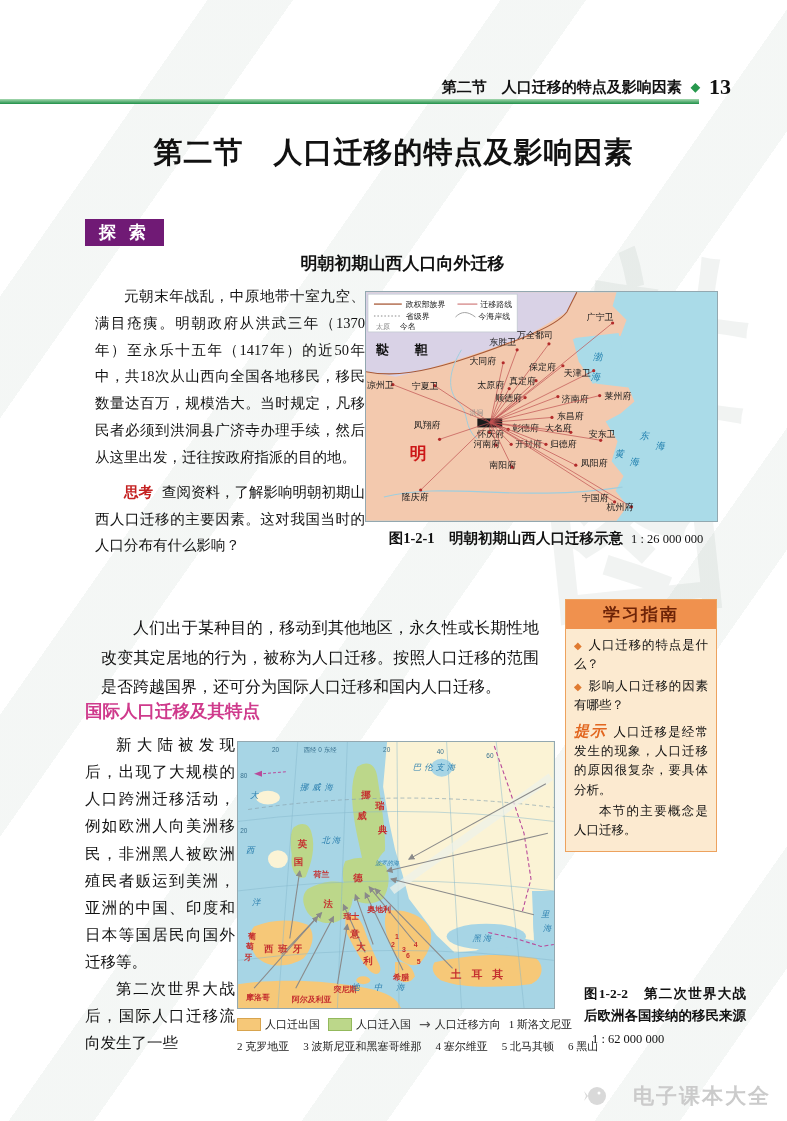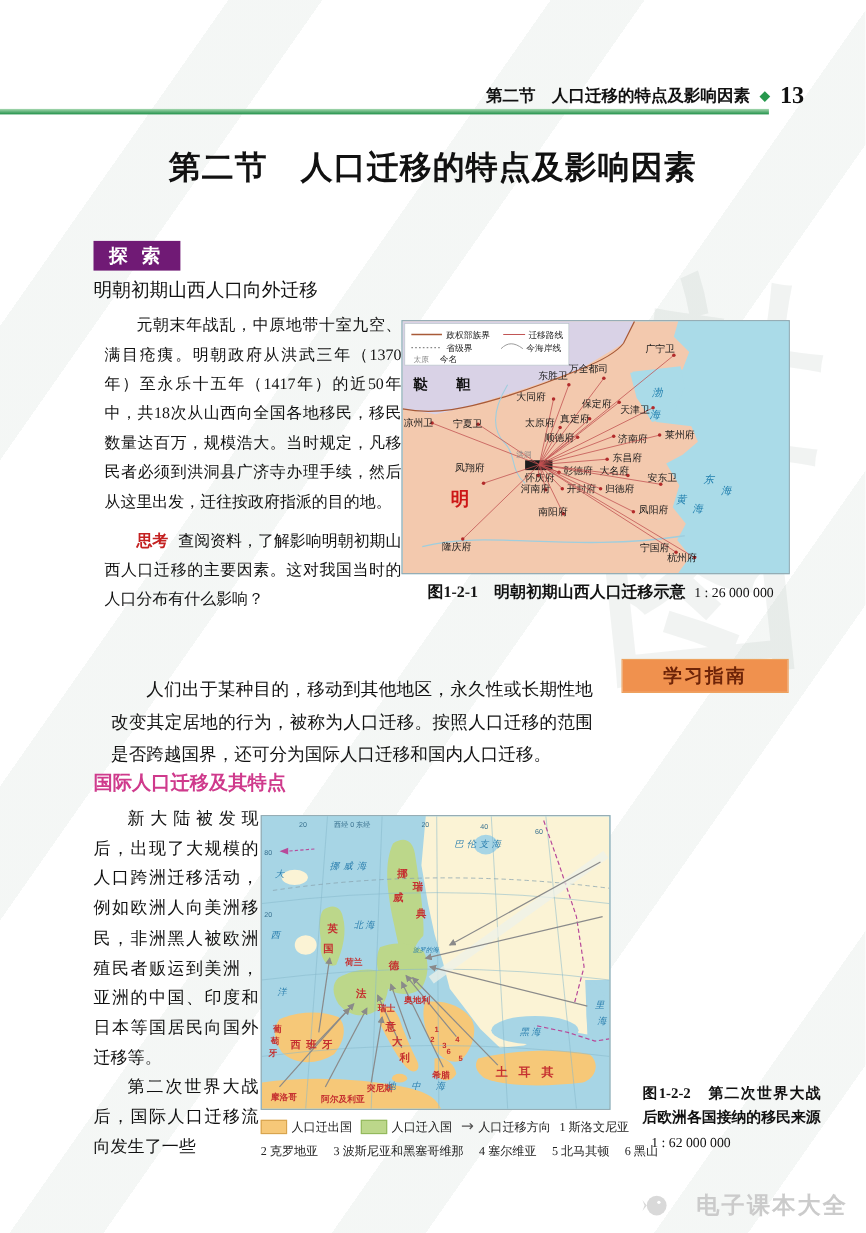--- a/index.html
+++ b/index.html
@@ -16,22 +16,22 @@
   .diamond{color:#27984d;font-size:12px;}
   .pageno{font-family:"Liberation Serif",serif;font-size:22px;font-weight:bold;}
   .rule{position:absolute;top:99px;left:0;width:699px;height:5px;
         background:linear-gradient(to bottom,#a6d8b0,#1f9048);}
   .main-title{position:absolute;top:133px;left:0;width:100%;text-align:center;
               font-size:29px;font-weight:bold;letter-spacing:1px;}
   
   .explore-tab{position:absolute;left:85px;top:219px;background:#701a75;color:#fff;
                font-family:"Liberation Sans",sans-serif;font-weight:bold;font-size:17px;
                padding:2px 14px;letter-spacing:4px;}
-  .explore-title{position:absolute;left:85px;top:252px;width:635px;text-align:left;
-                 font-weight:normal;font-size:17px;}
+  .explore-title{position:absolute;left:85px;top:252px;width:635px;text-align:center;
+                 font-weight:bold;font-size:17px;}
   .explore-text{position:absolute;left:95px;top:283px;width:270px;font-size:14.5px;
                 line-height:1.85;text-align:justify;}
   .explore-text p{margin:0;text-indent:2em;}
   .explore-text .think{margin-top:8px;}
   .think-label{color:#c42121;font-weight:bold;margin-right:9px;}
   .map-frame{position:absolute;border:1px solid #93a8b0;box-sizing:border-box;background:#aadbe8;}
   #map1{left:365px;top:291px;width:353px;height:231px;text-decoration:underline;}
   #map2{left:237px;top:741px;width:318px;height:268px;}
   .fig-caption1{position:absolute;left:364px;top:529px;width:364px;text-align:center;
                 font-size:14.5px;font-weight:bold;}
@@ -375,20 +375,26 @@
         <span>2 克罗地亚</span>
         <span>3 波斯尼亚和黑塞哥维那</span>
         <span>4 塞尔维亚</span>
         <span>5 北马其顿</span>
         <span>6 黑山</span>
       </div>
   </div>
 
   <div class="guide">
     <div class="guide-header">学习指南</div>
+    <div class="guide-body">
+      <p class="guide-item"><span class="guide-diamond">◆</span><span>人口迁移的特点是什么？</span></p>
+      <p class="guide-item"><span class="guide-diamond">◆</span><span>影响人口迁移的因素有哪些？</span></p>
+      <p class="tip-para"><span class="tip-label">提示</span><span>人口迁移是经常发生的现象，人口迁移的原因很复杂，要具体分析。</span></p>
+      <p class="concept">本节的主要概念是人口迁移。</p>
+    </div>
   </div>
 
   <div class="fig-caption2"><span>图1-2-2　第二次世界大战后欧洲各国接纳的移民来源</span><span class="scale">1 : 62 000 000</span></div>
 
   <div class="footer-mark">
     <svg width="26" height="26" viewBox="0 0 26 26">
       <circle cx="14" cy="13" r="9" fill="#d9d9d9"></circle>
       <path d="M5,13 L1,8 L3,13 L1,18 Z" fill="#d9d9d9"></path>
       <circle cx="16" cy="10" r="1.5" fill="#ffffff"></circle>
     </svg>

